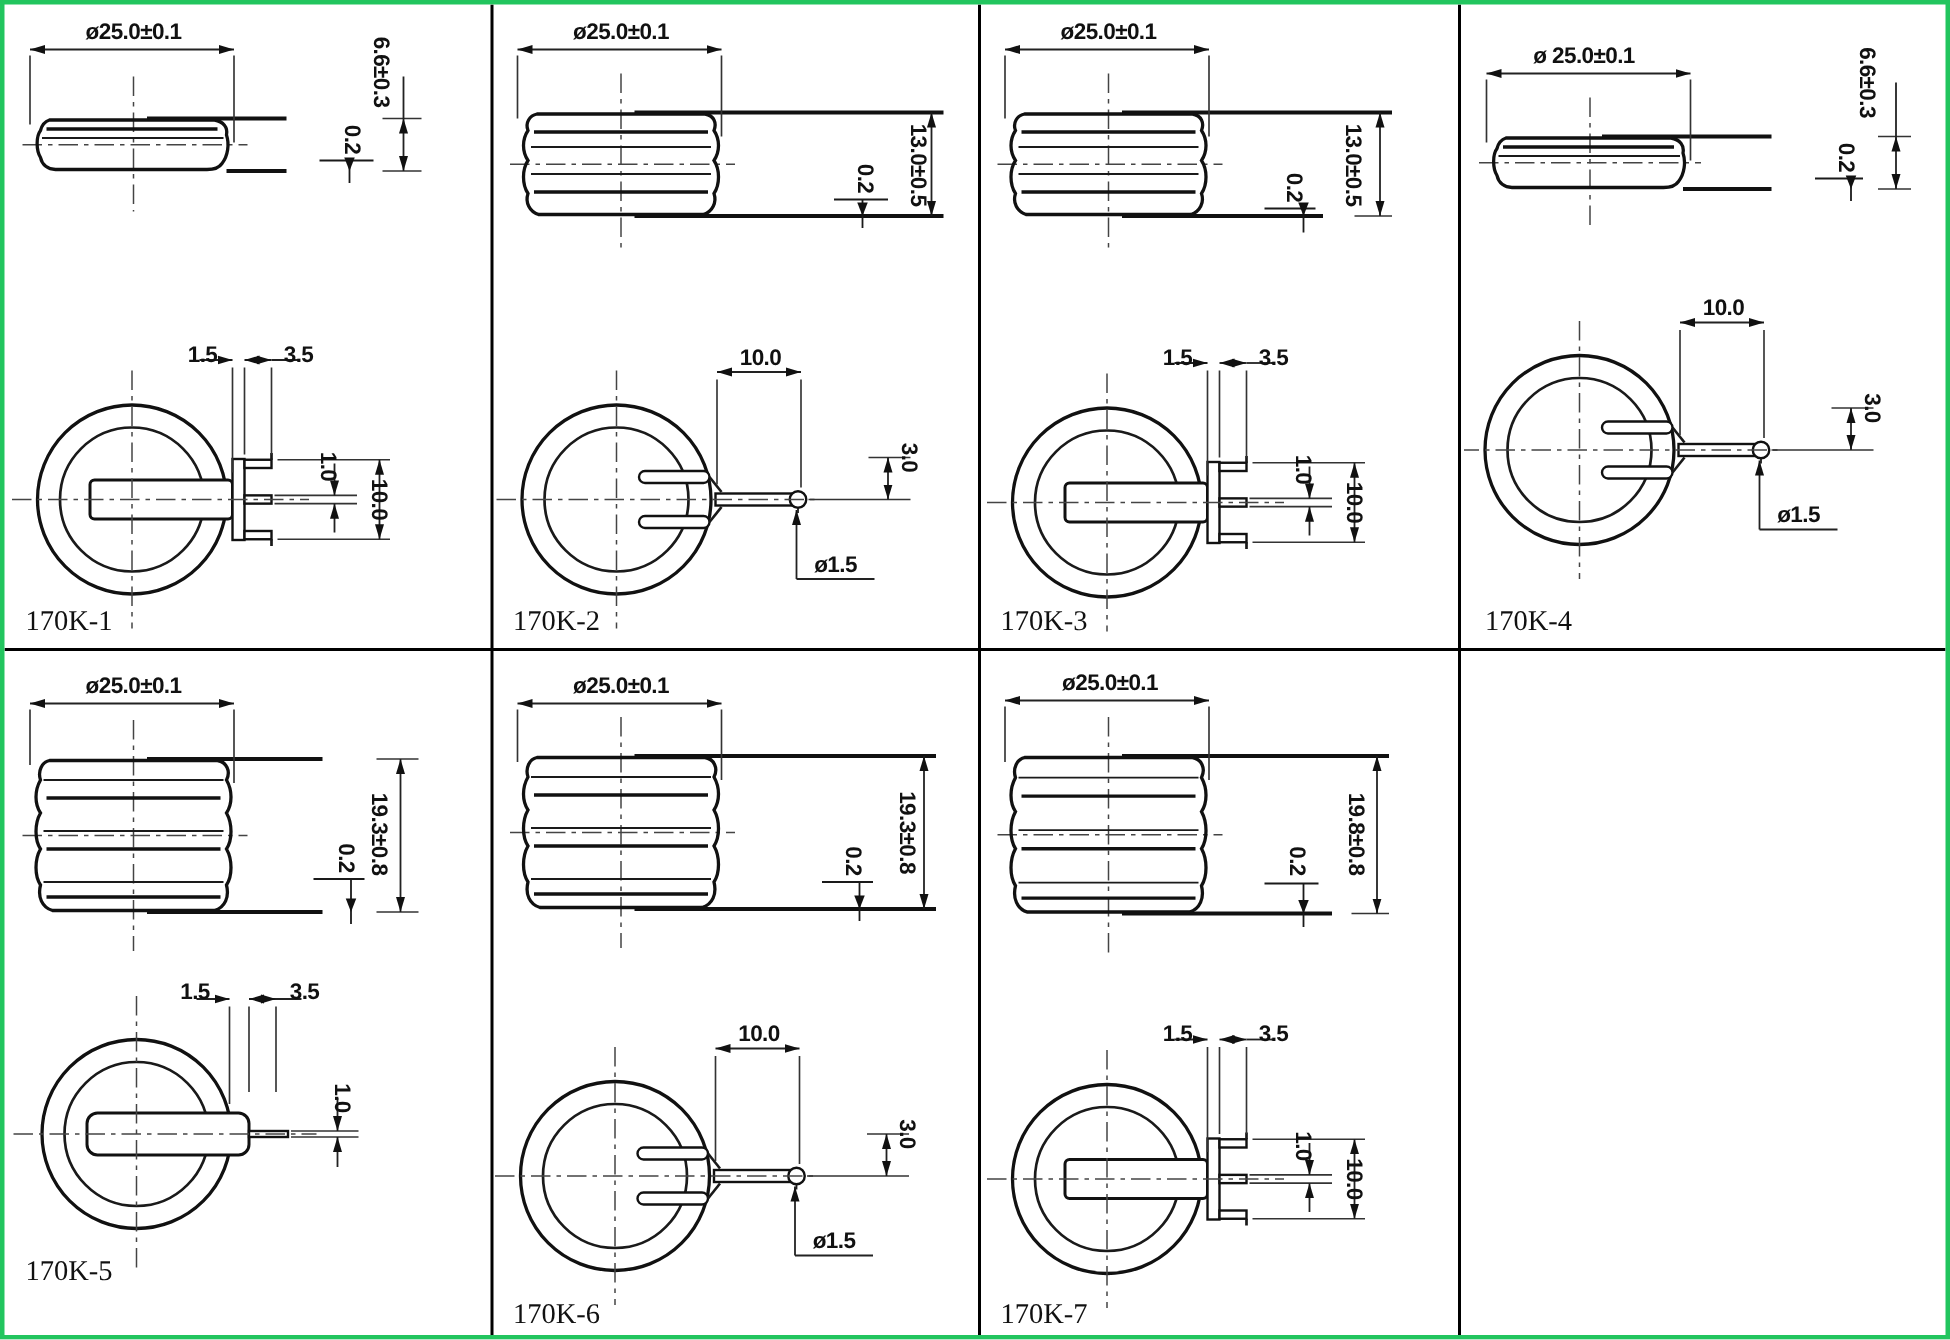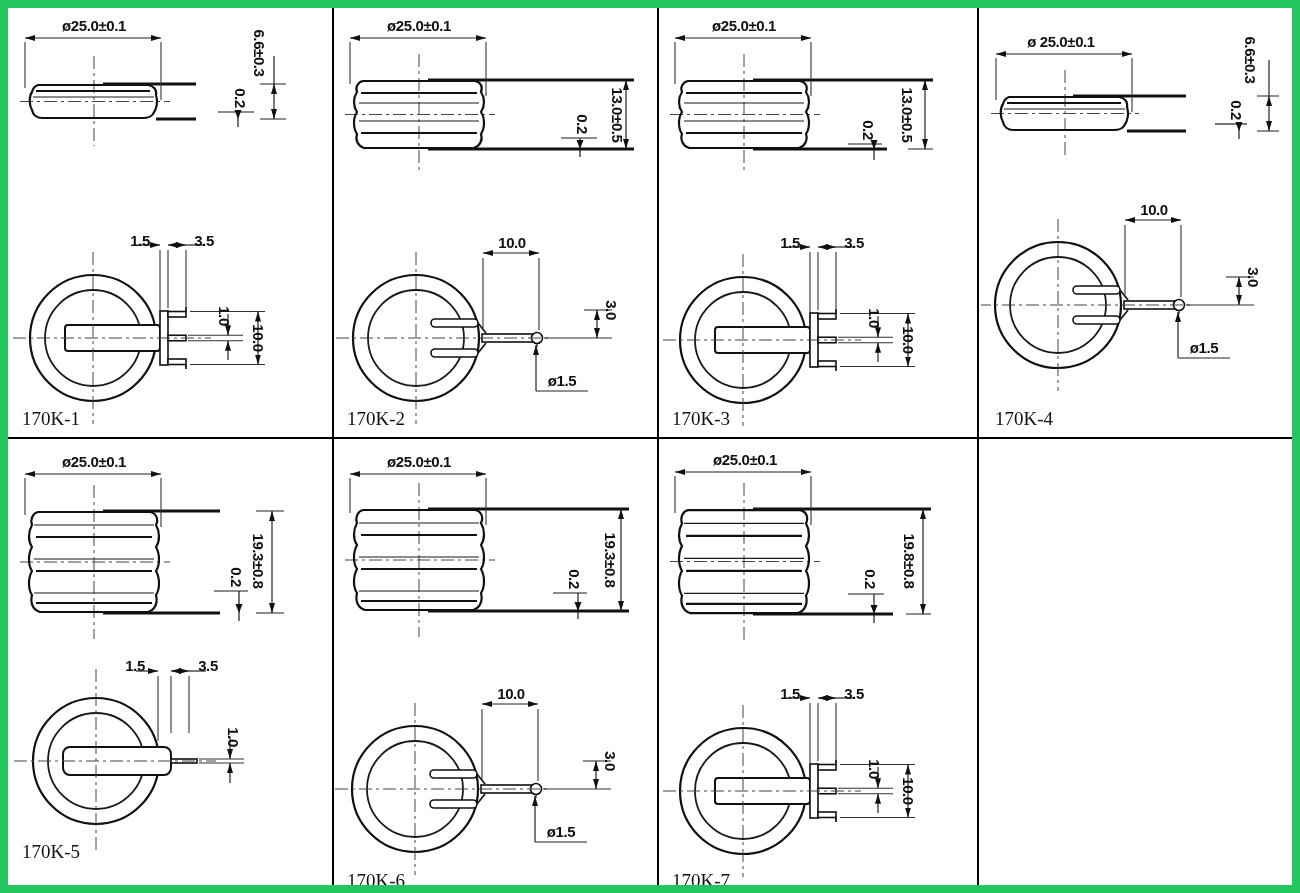--- a/index.html
+++ b/index.html
@@ -1,16 +1,16 @@
 <!DOCTYPE html>
 <html><head>
 <meta charset="utf-8">
 <style>
   html,body{margin:0;padding:0;background:#e8e8e8;}
-  .sheet{position:relative;width:1300px;height:893px;background:#fff;border:8px solid #22c55e;box-sizing:border-box;overflow:hidden;font-family:"Liberation Sans",sans-serif;}
+  .sheet{position:relative;width:1300px;height:893px;background:#fff;border:3px solid #22c55e;box-sizing:border-box;overflow:hidden;font-family:"Liberation Sans",sans-serif;}
   .vline{position:absolute;top:0;bottom:0;width:2px;background:#000;}
   .hline{position:absolute;left:0;right:0;height:2px;background:#000;}
   .cell{position:absolute;}
   svg .s1{stroke:#1a1a1a;stroke-width:1.2;fill:none;}
   svg .s15{stroke:#1a1a1a;stroke-width:1.8;fill:none;}
   svg .s2{stroke:#111;stroke-width:2.2;fill:none;}
   svg .s25{stroke:#111;stroke-width:2.8;fill:none;}
   svg .s2f{stroke:#111;stroke-width:2;fill:#fff;}
   svg .s15f{stroke:#111;stroke-width:1.6;fill:#fff;}
   svg .ext{stroke:#333;stroke-width:1.1;fill:none;}

